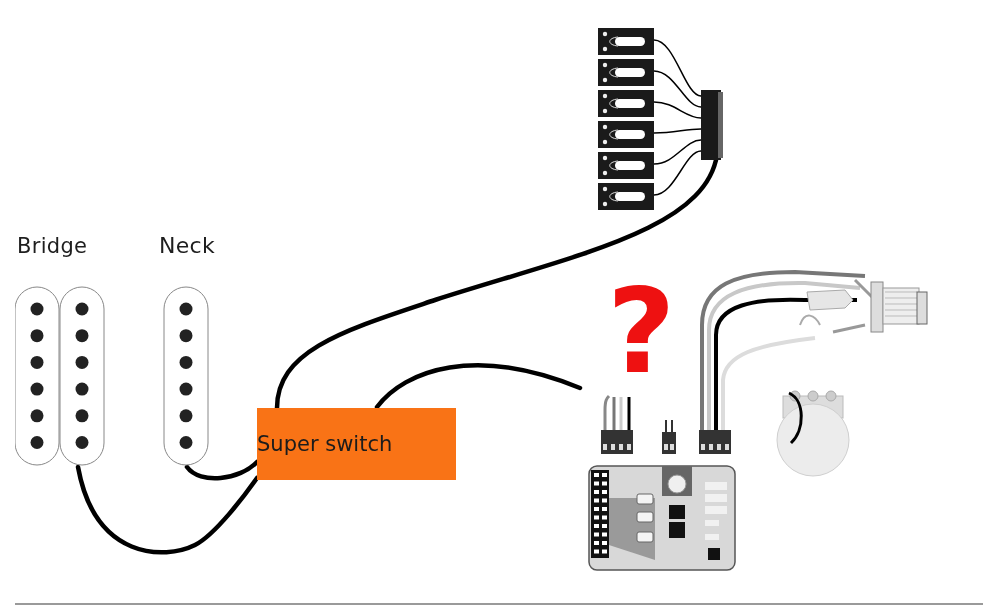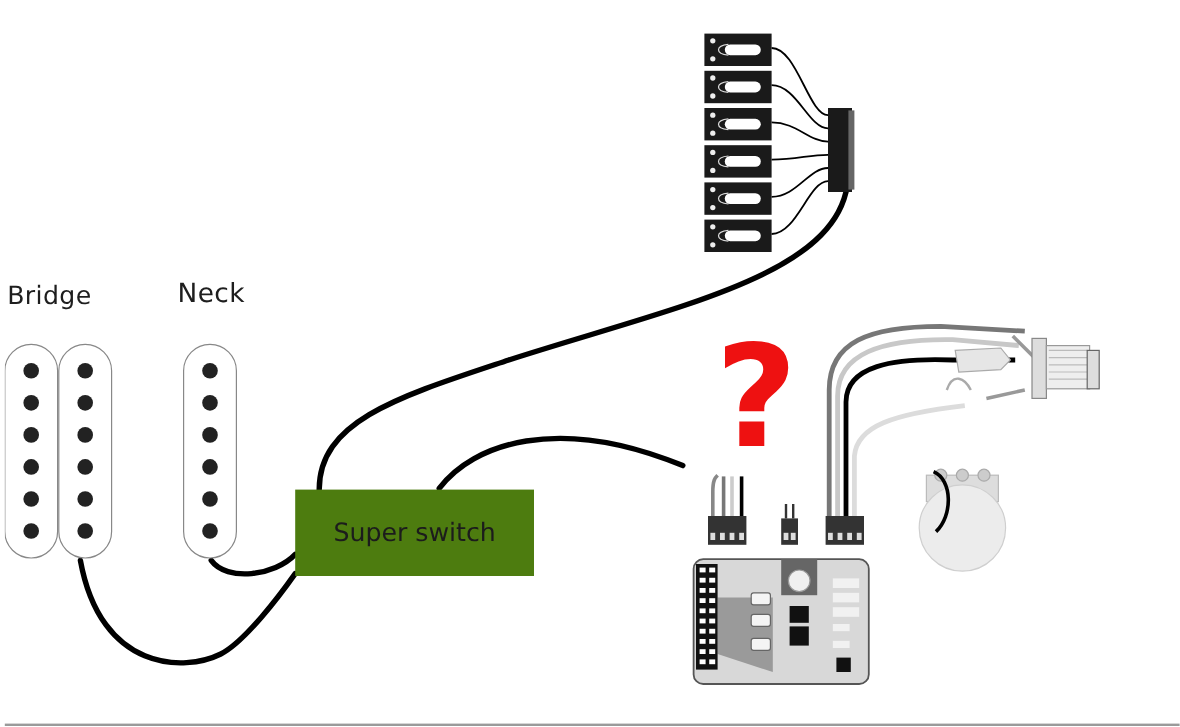--- a/index.html
+++ b/index.html
@@ -1,24 +1,24 @@
 <!DOCTYPE html>
 <html><head>
 <meta charset="utf-8">
 <style>
   html, body { margin: 0; padding: 0; background: #ffffff; }
   body { width: 983px; height: 606px; position: relative; overflow: hidden; font-family: "DejaVu Sans", sans-serif; }
-  #stage { position: absolute; left: 4px; top: 0; width: 819px; height: 606px; }
+  #stage { position: absolute; left: 15px; top: 0; width: 819px; height: 606px; }
   .frame-right { position: absolute; left: 981px; top: 0; width: 2px; height: 606px; background: #8c8c8c; }
   .frame-bottom { position: absolute; left: 0; top: 603px; width: 983px; height: 2px; background: #9a9a9a; }
   .lbl { position: absolute; color: #1e1e1e; font-family: "DejaVu Sans", sans-serif; white-space: nowrap; letter-spacing: 0.3px; }
   .lbl-bridge { left: 2px; top: 234px; font-size: 21px; }
   .lbl-neck { left: 144px; top: 233px; font-size: 22px; }
   .lbl-volume { left: 709px; top: 364px; font-size: 20px; }
-  .switch-box { position: absolute; left: 242px; top: 408px; width: 199px; height: 72px; background: #4d7c0f; display: flex; align-items: center; justify-content: center; }
+  .switch-box { position: absolute; left: 242px; top: 408px; width: 199px; height: 72px; background: #f97316; display: flex; align-items: center; }
   .switch-box span { font-size: 21px; color: #1c1c1c; font-family: "DejaVu Sans", sans-serif; }
   .qmark { position: absolute; left: 592px; top: 272px; font-size: 118px; font-weight: bold; color: #ee1111; font-family: "DejaVu Sans", sans-serif; line-height: 1; }
 </style>
 </head>
 <body>
 
 <div id="stage">
   <svg width="983" height="606" viewBox="0 0 983 606" xmlns="http://www.w3.org/2000/svg">
 
     <g fill="none" stroke="#000" stroke-width="4.5" stroke-linecap="round">

